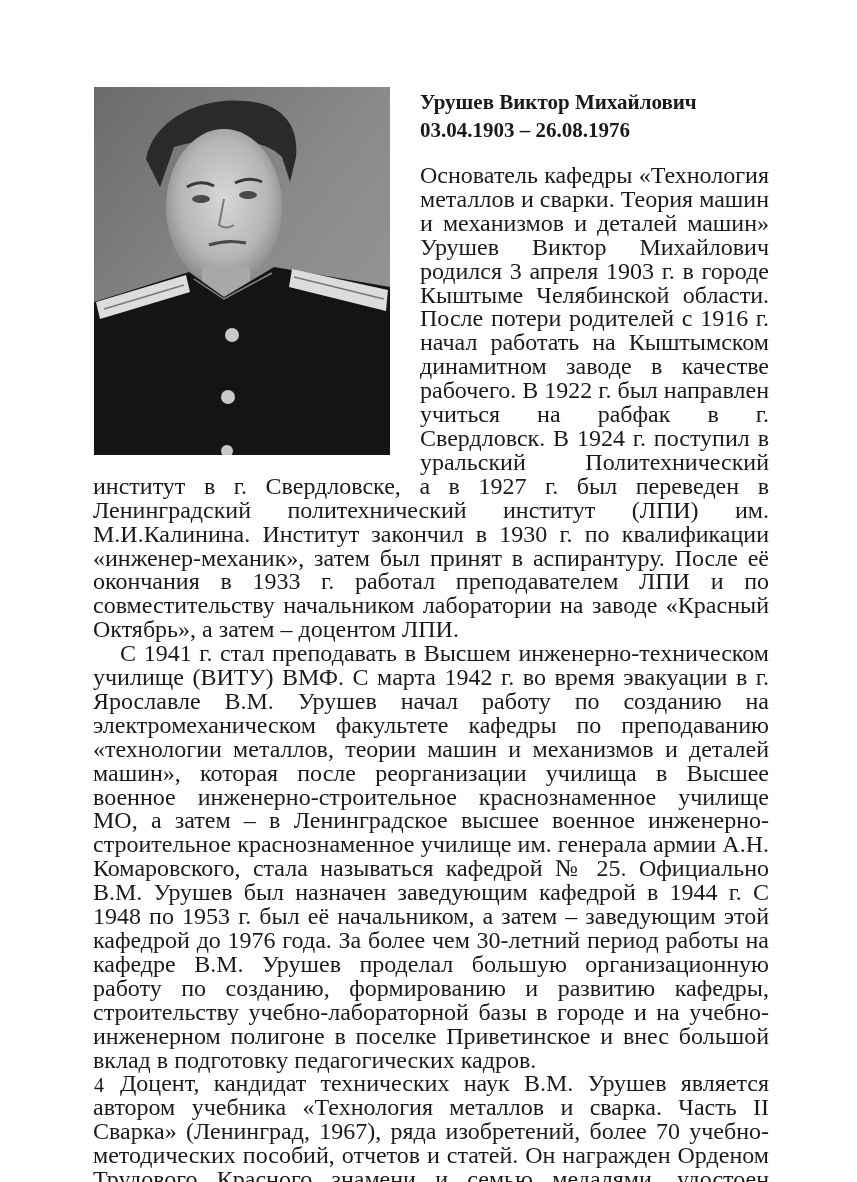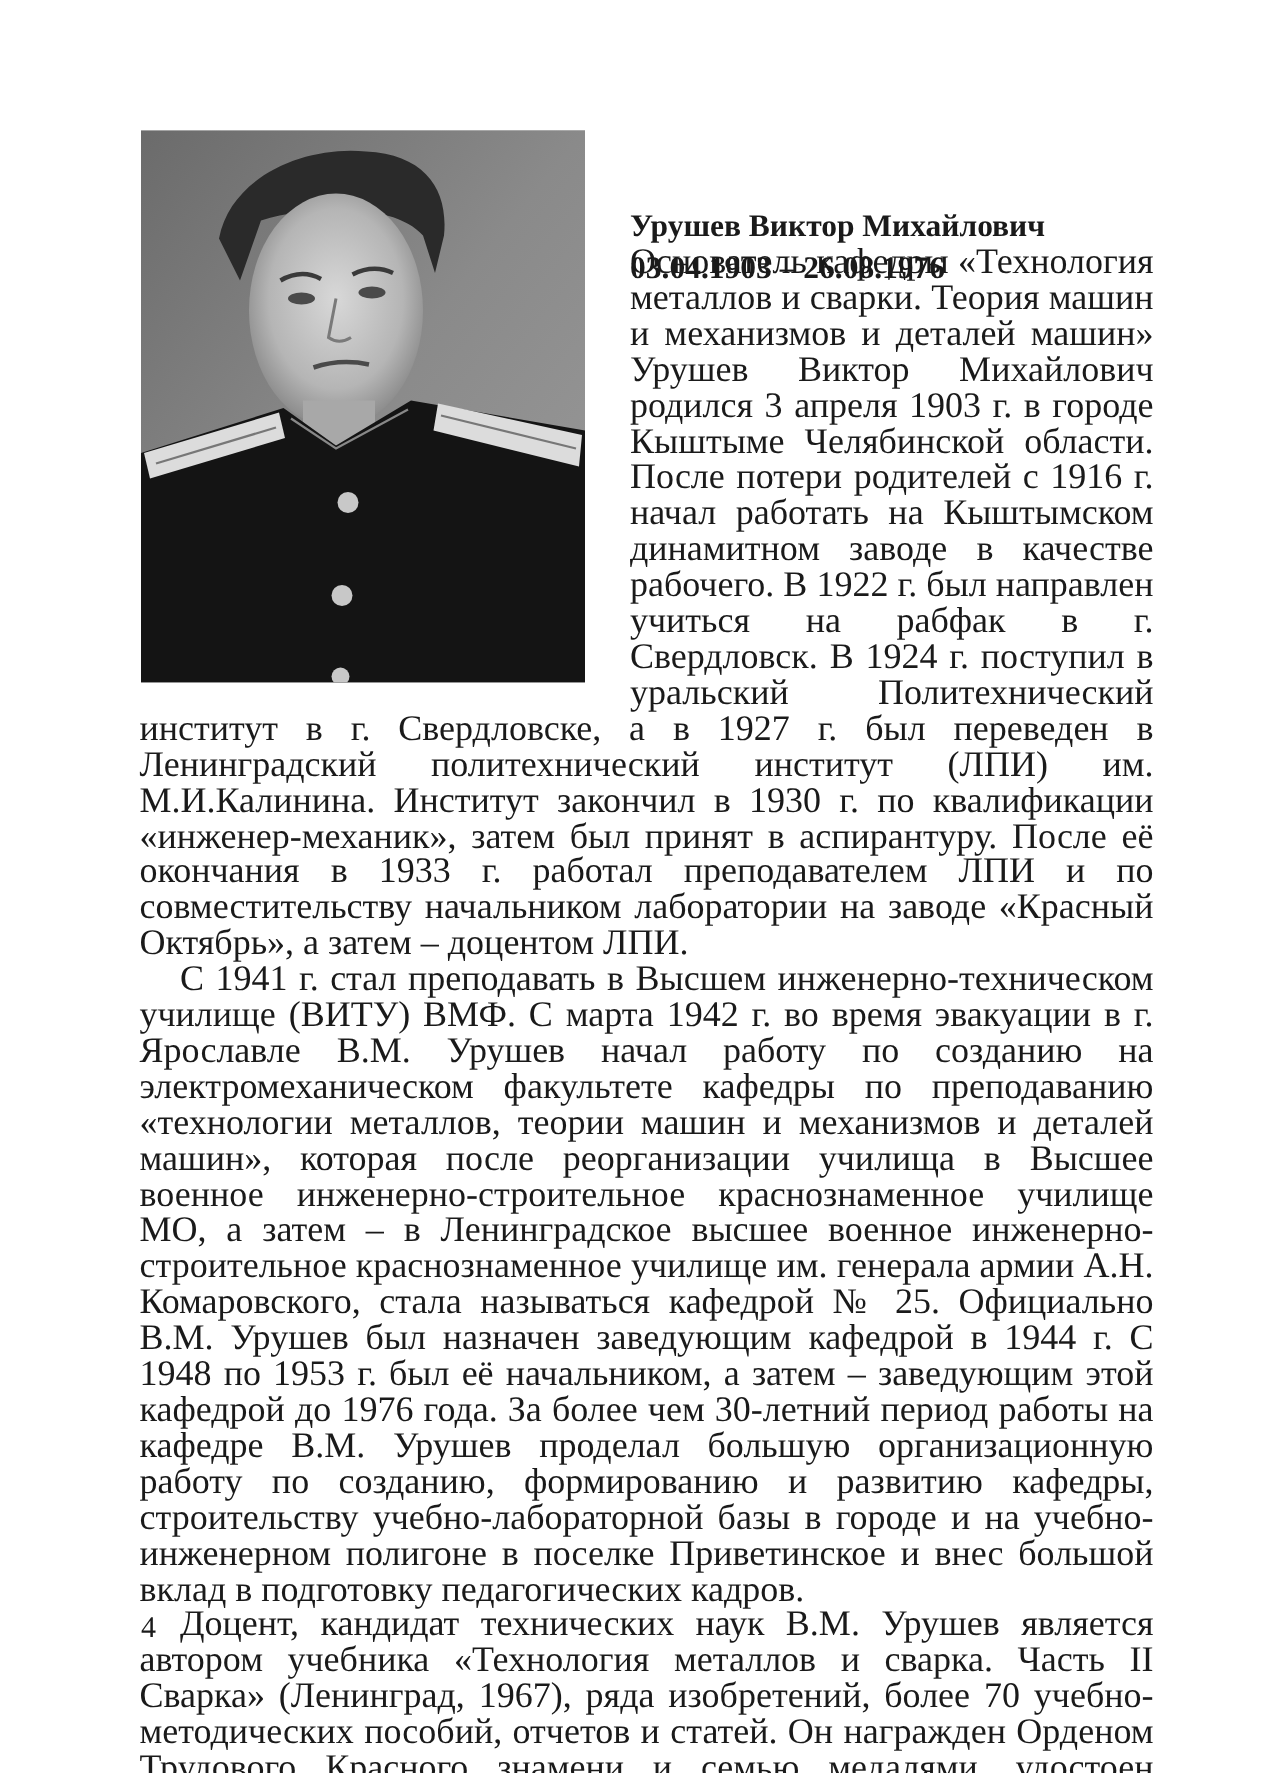--- a/index.html
+++ b/index.html
@@ -9,21 +9,21 @@
     font-family: "Liberation Serif", "DejaVu Serif", serif;
     color: #1a1a1a;
   }
   .photo {
     position: absolute; left: 94px; top: 87px; width: 296px; height: 368px;
     overflow: hidden; background: #5a5a5a;
   }
   .photo svg { width: 100%; height: 100%; display: block; }
   .header {
     position: absolute; left: 420px; top: 88px; width: 350px;
-    font-weight: bold; font-size: 21px; line-height: 28px; margin-top: 48px;
+    font-weight: bold; font-size: 21px; line-height: 28px;
   }
   .body-text {
     position: absolute; left: 93px; top: 164px; width: 676px;
     font-size: 24px; line-height: 23.9px; text-align: justify;
     hyphens: manual;
   }
   .float-spacer {
     float: left; width: 327px; height: 302px;
   }
   .para { margin: 0; text-indent: 0; }

